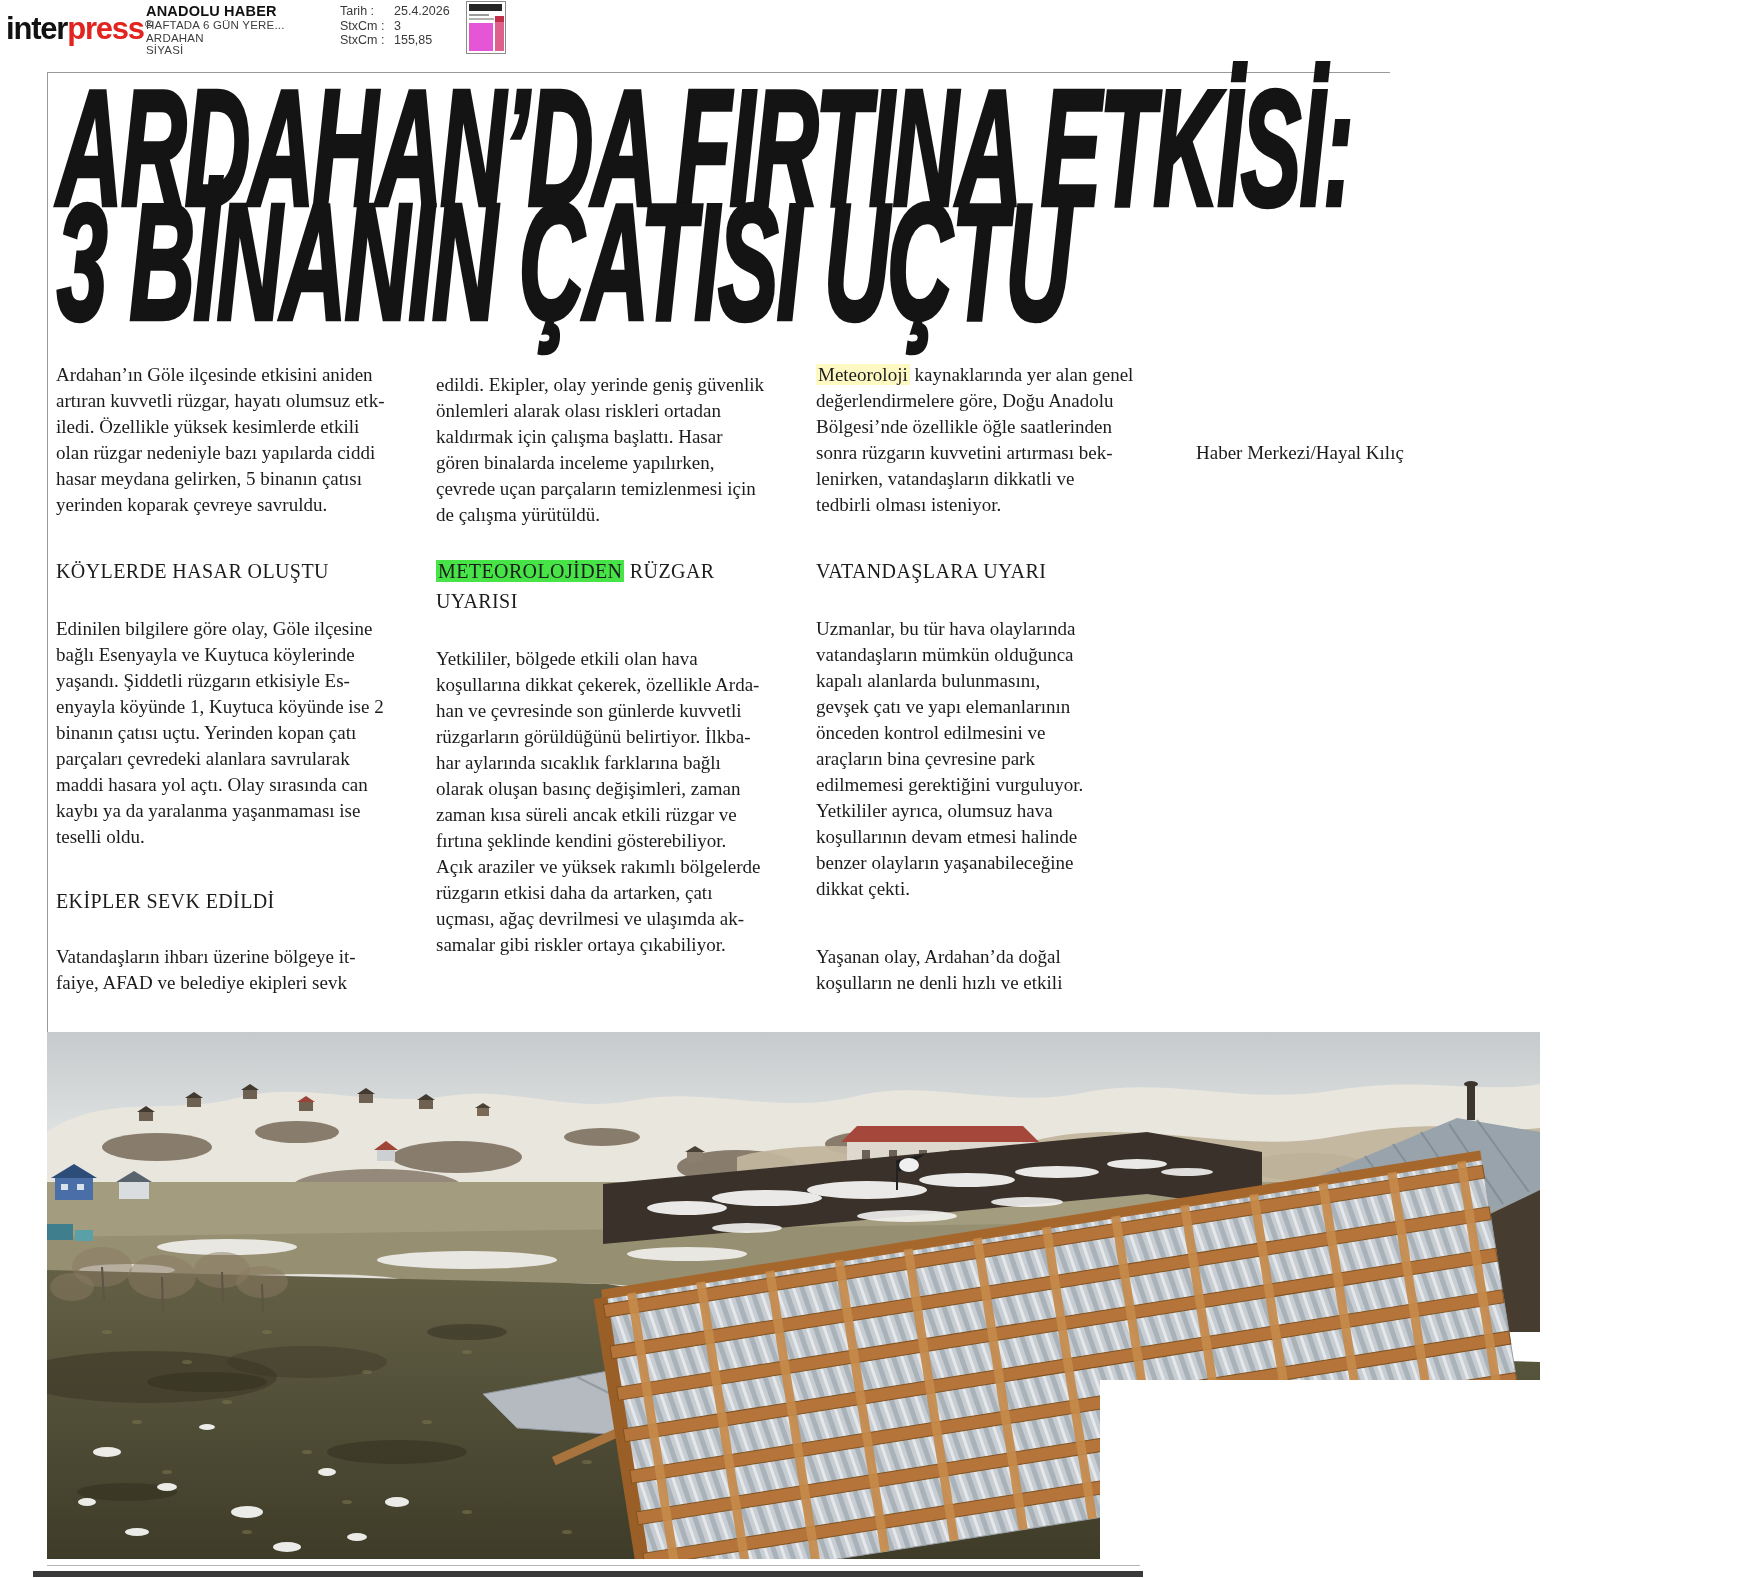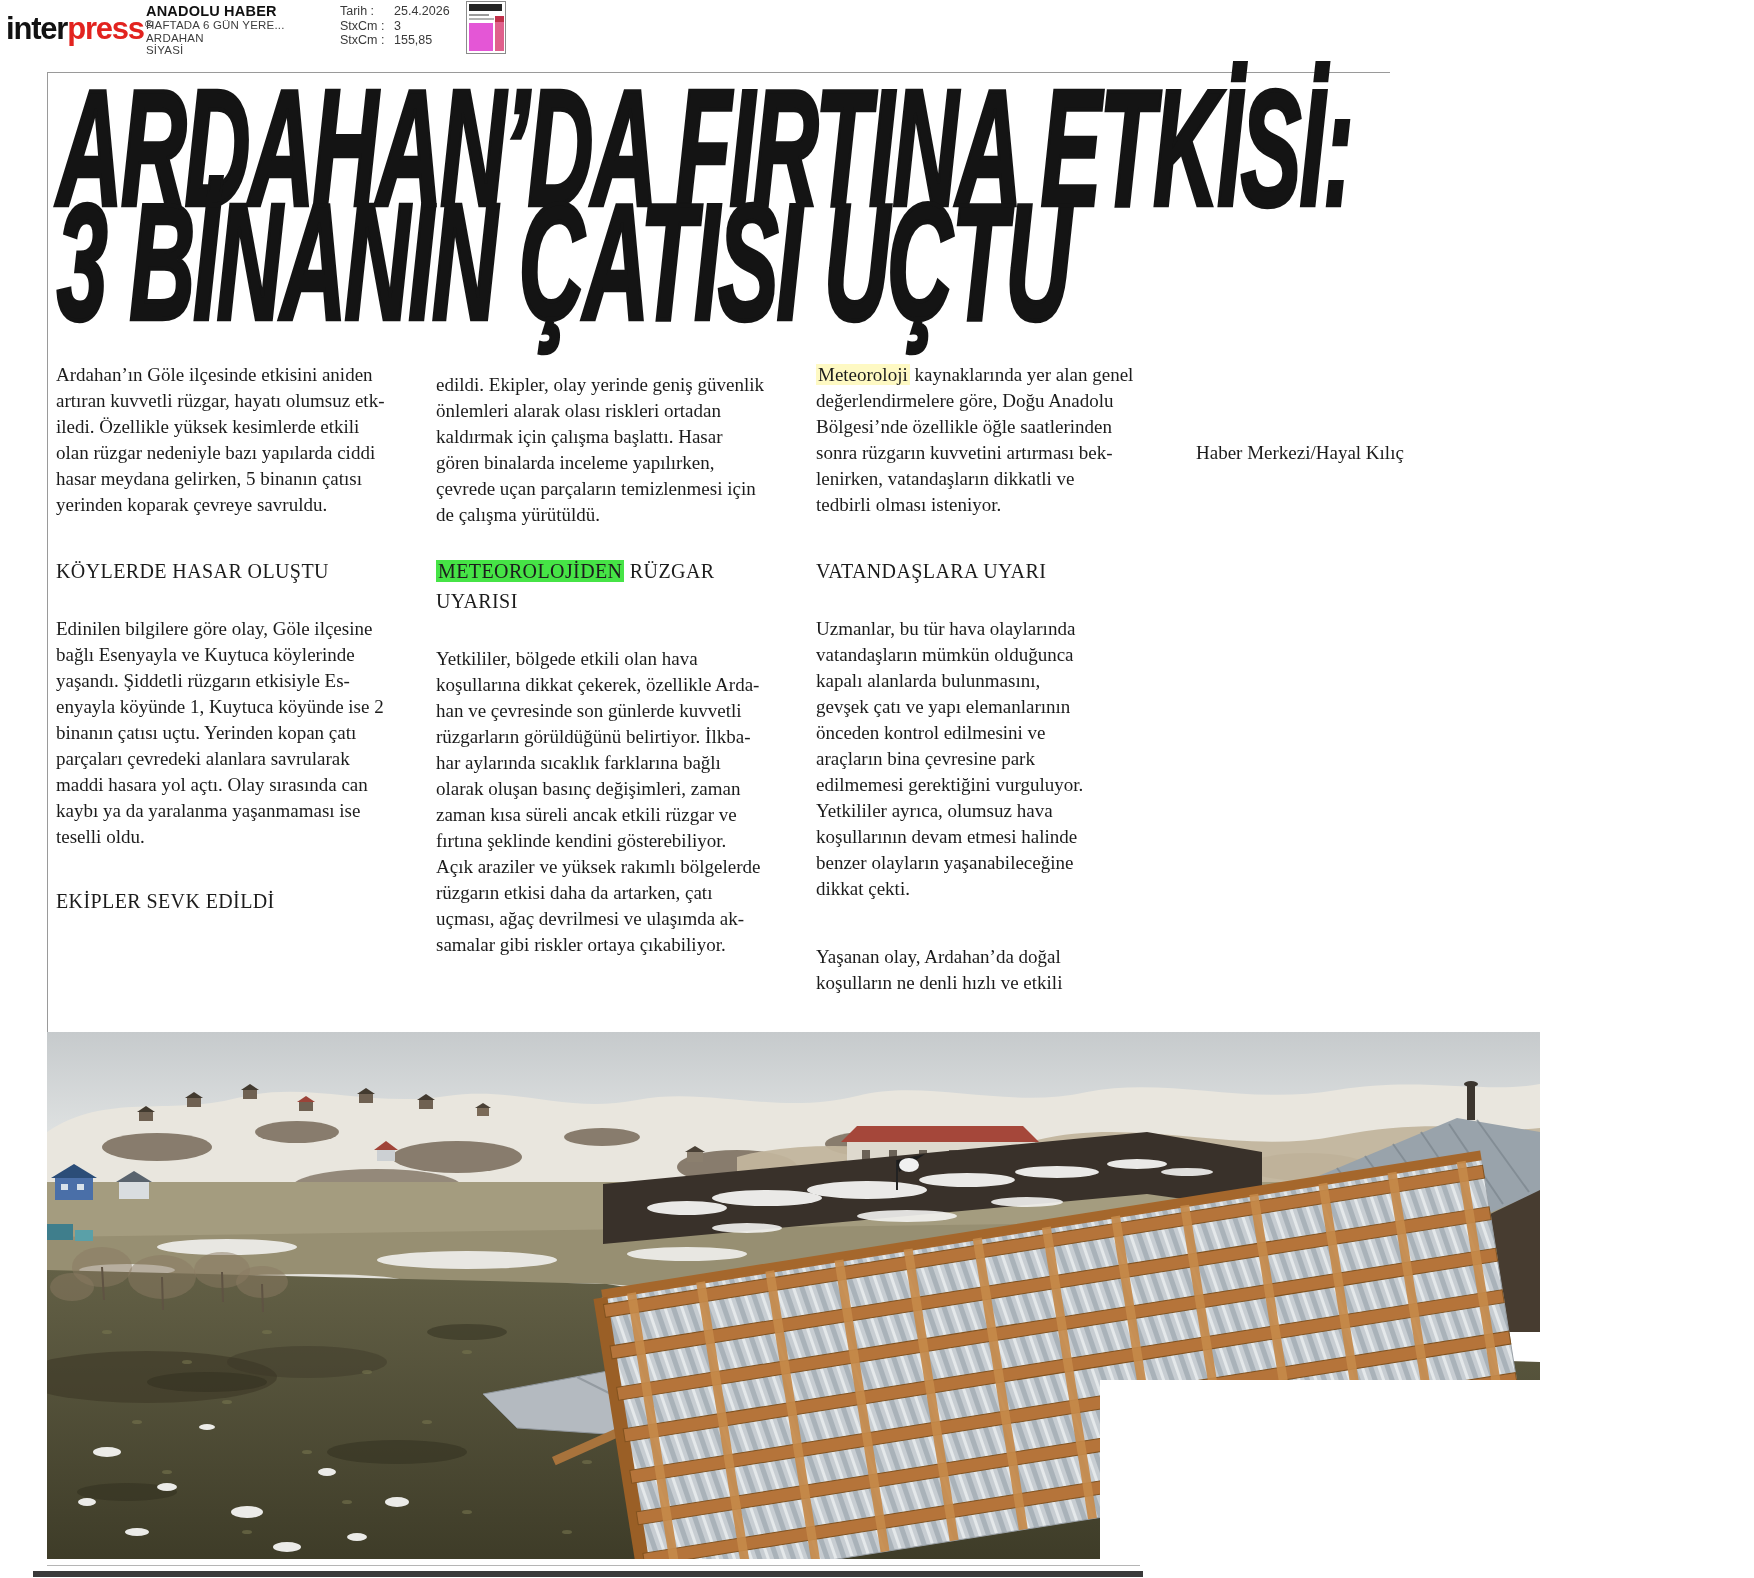--- a/index.html
+++ b/index.html
@@ -112,20 +112,22 @@
   <div class="col-block c1" style="top:616px">Edinilen bilgilere göre olay, Göle ilçesine
 bağlı Esenyayla ve Kuytuca köylerinde
 yaşandı. Şiddetli rüzgarın etkisiyle Es-
 enyayla köyünde 1, Kuytuca köyünde ise 2
 binanın çatısı uçtu. Yerinden kopan çatı
 parçaları çevredeki alanlara savrularak
 maddi hasara yol açtı. Olay sırasında can
 kaybı ya da yaralanma yaşanmaması ise
 teselli oldu.</div>
   <div class="col-block c1 subhead" style="top:886px">EKİPLER SEVK EDİLDİ</div>
+  <div class="col-block c1" style="top:944px">Vatandaşların ihbarı üzerine bölgeye it-
+faiye, AFAD ve belediye ekipleri sevk</div>
 
   <div class="col-block c2" style="top:372px">edildi. Ekipler, olay yerinde geniş güvenlik
 önlemleri alarak olası riskleri ortadan
 kaldırmak için çalışma başlattı. Hasar
 gören binalarda inceleme yapılırken,
 çevrede uçan parçaların temizlenmesi için
 de çalışma yürütüldü.</div>
   <div class="col-block c2 subhead" style="top:556px"><span class="hl-green">METEOROLOJİDEN</span><span> RÜZGAR
 UYARISI</span></div>
   <div class="col-block c2" style="top:646px">Yetkililer, bölgede etkili olan hava

